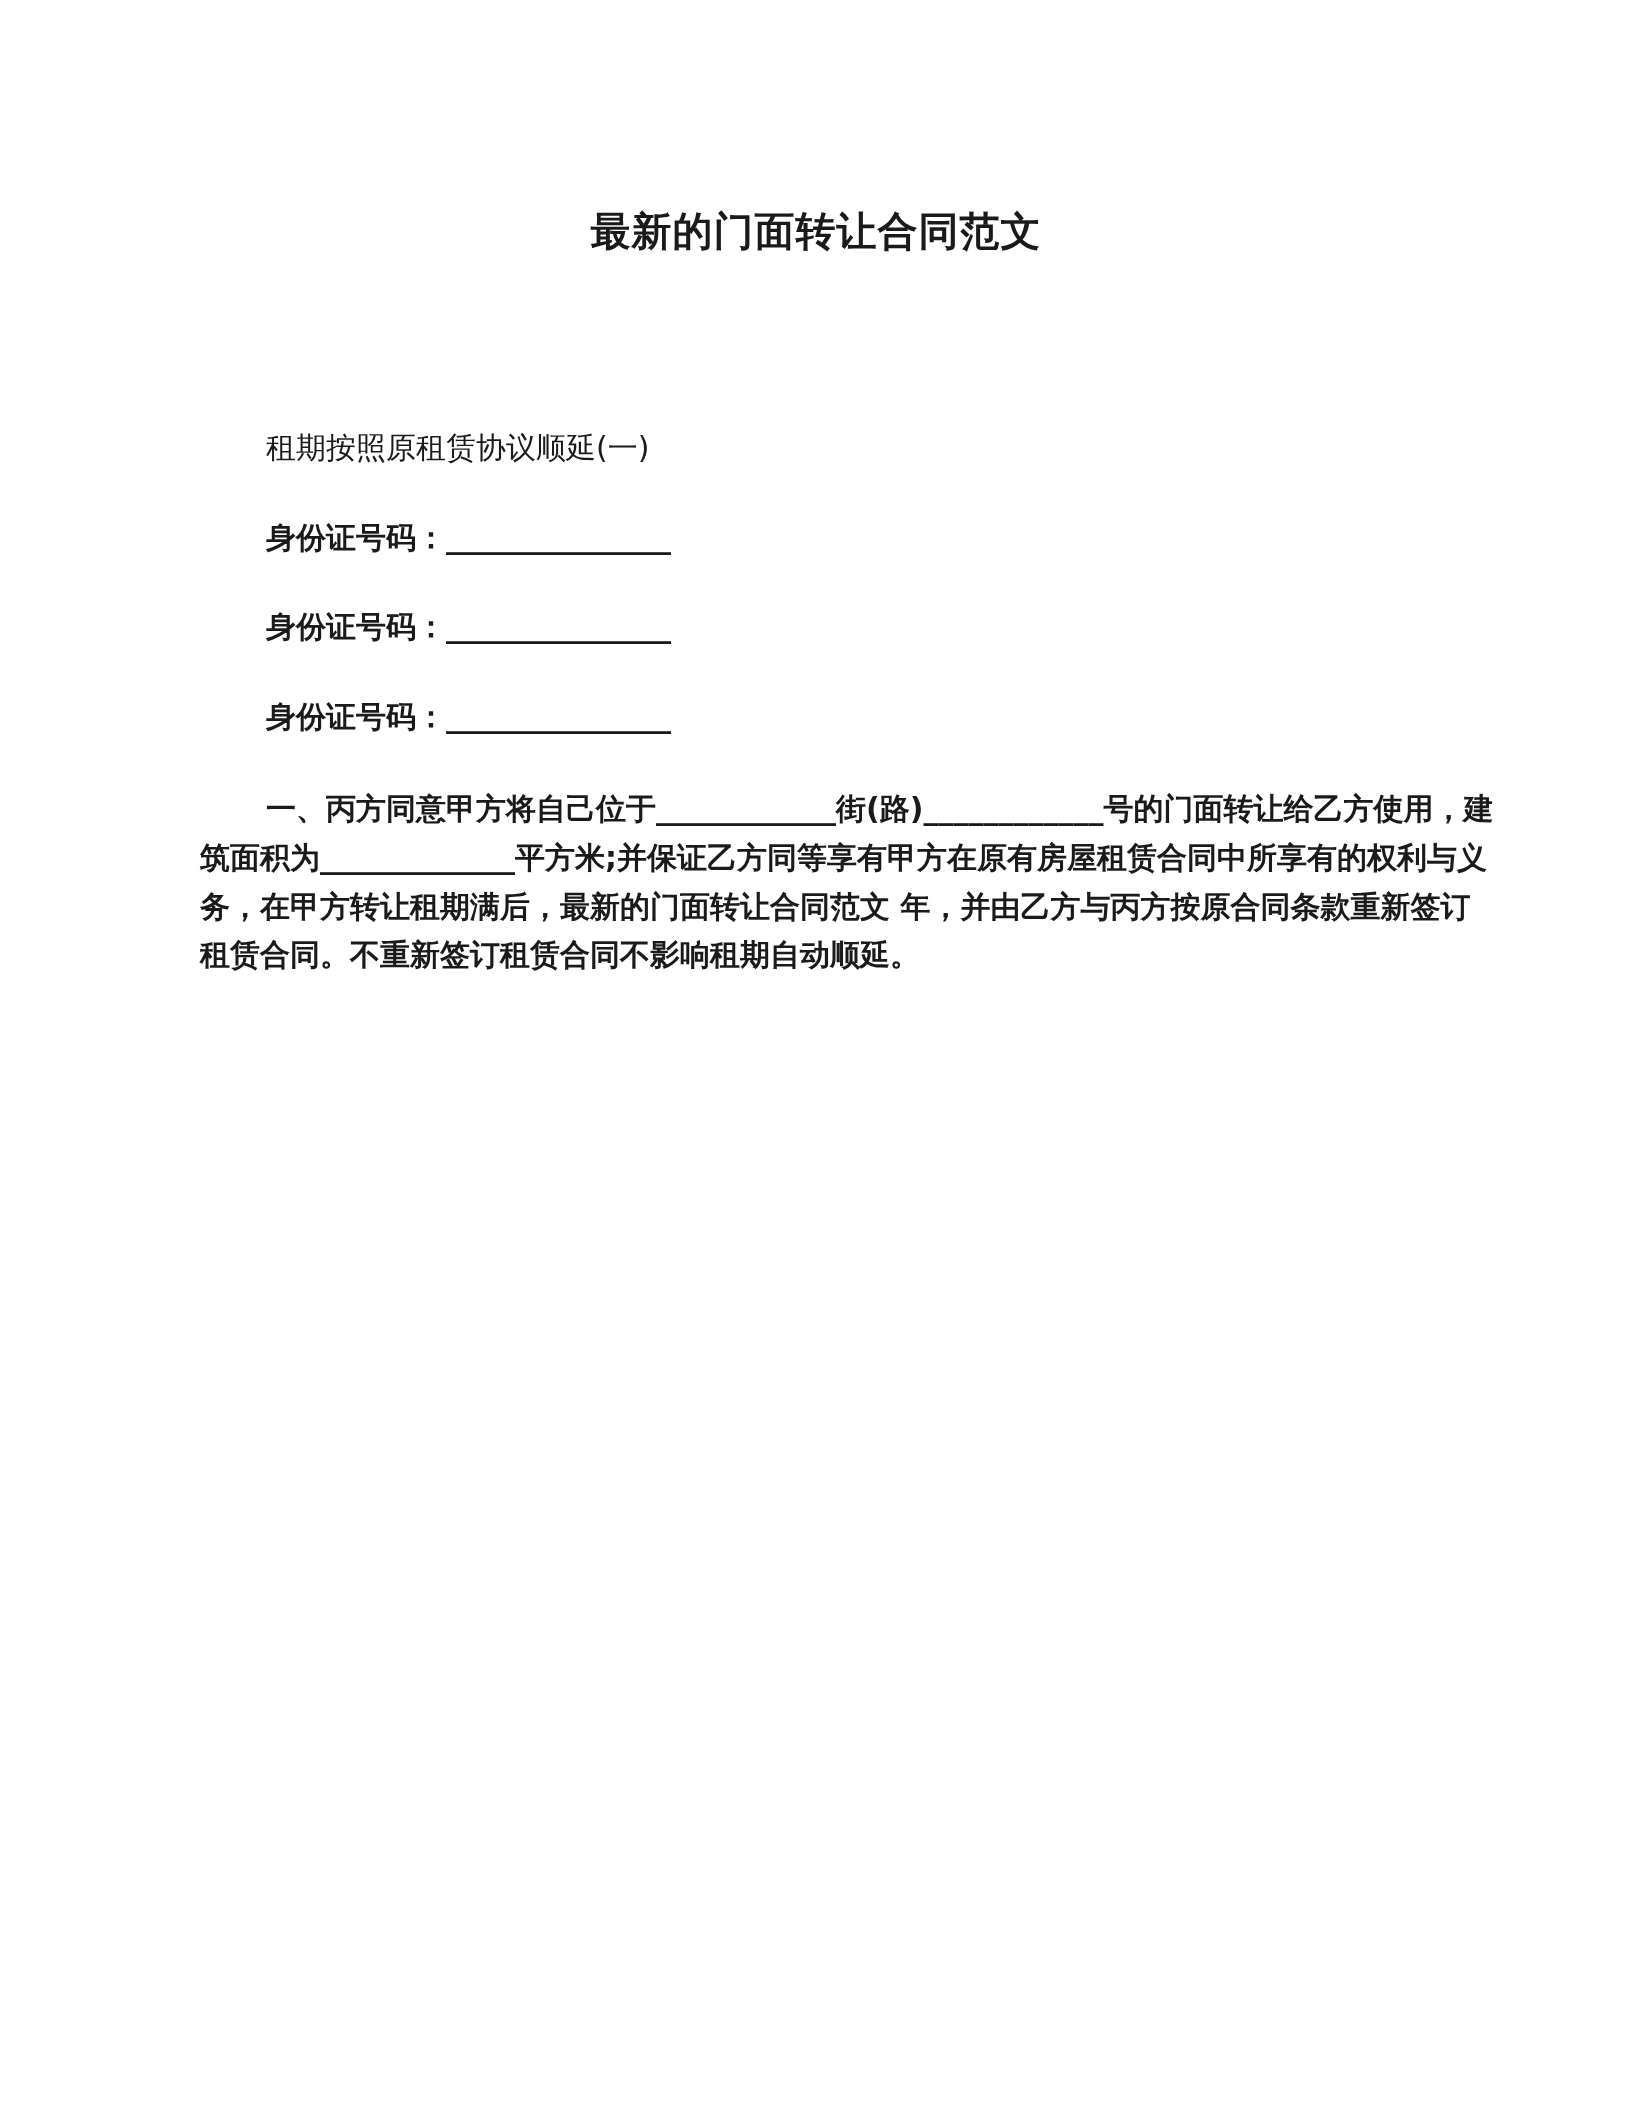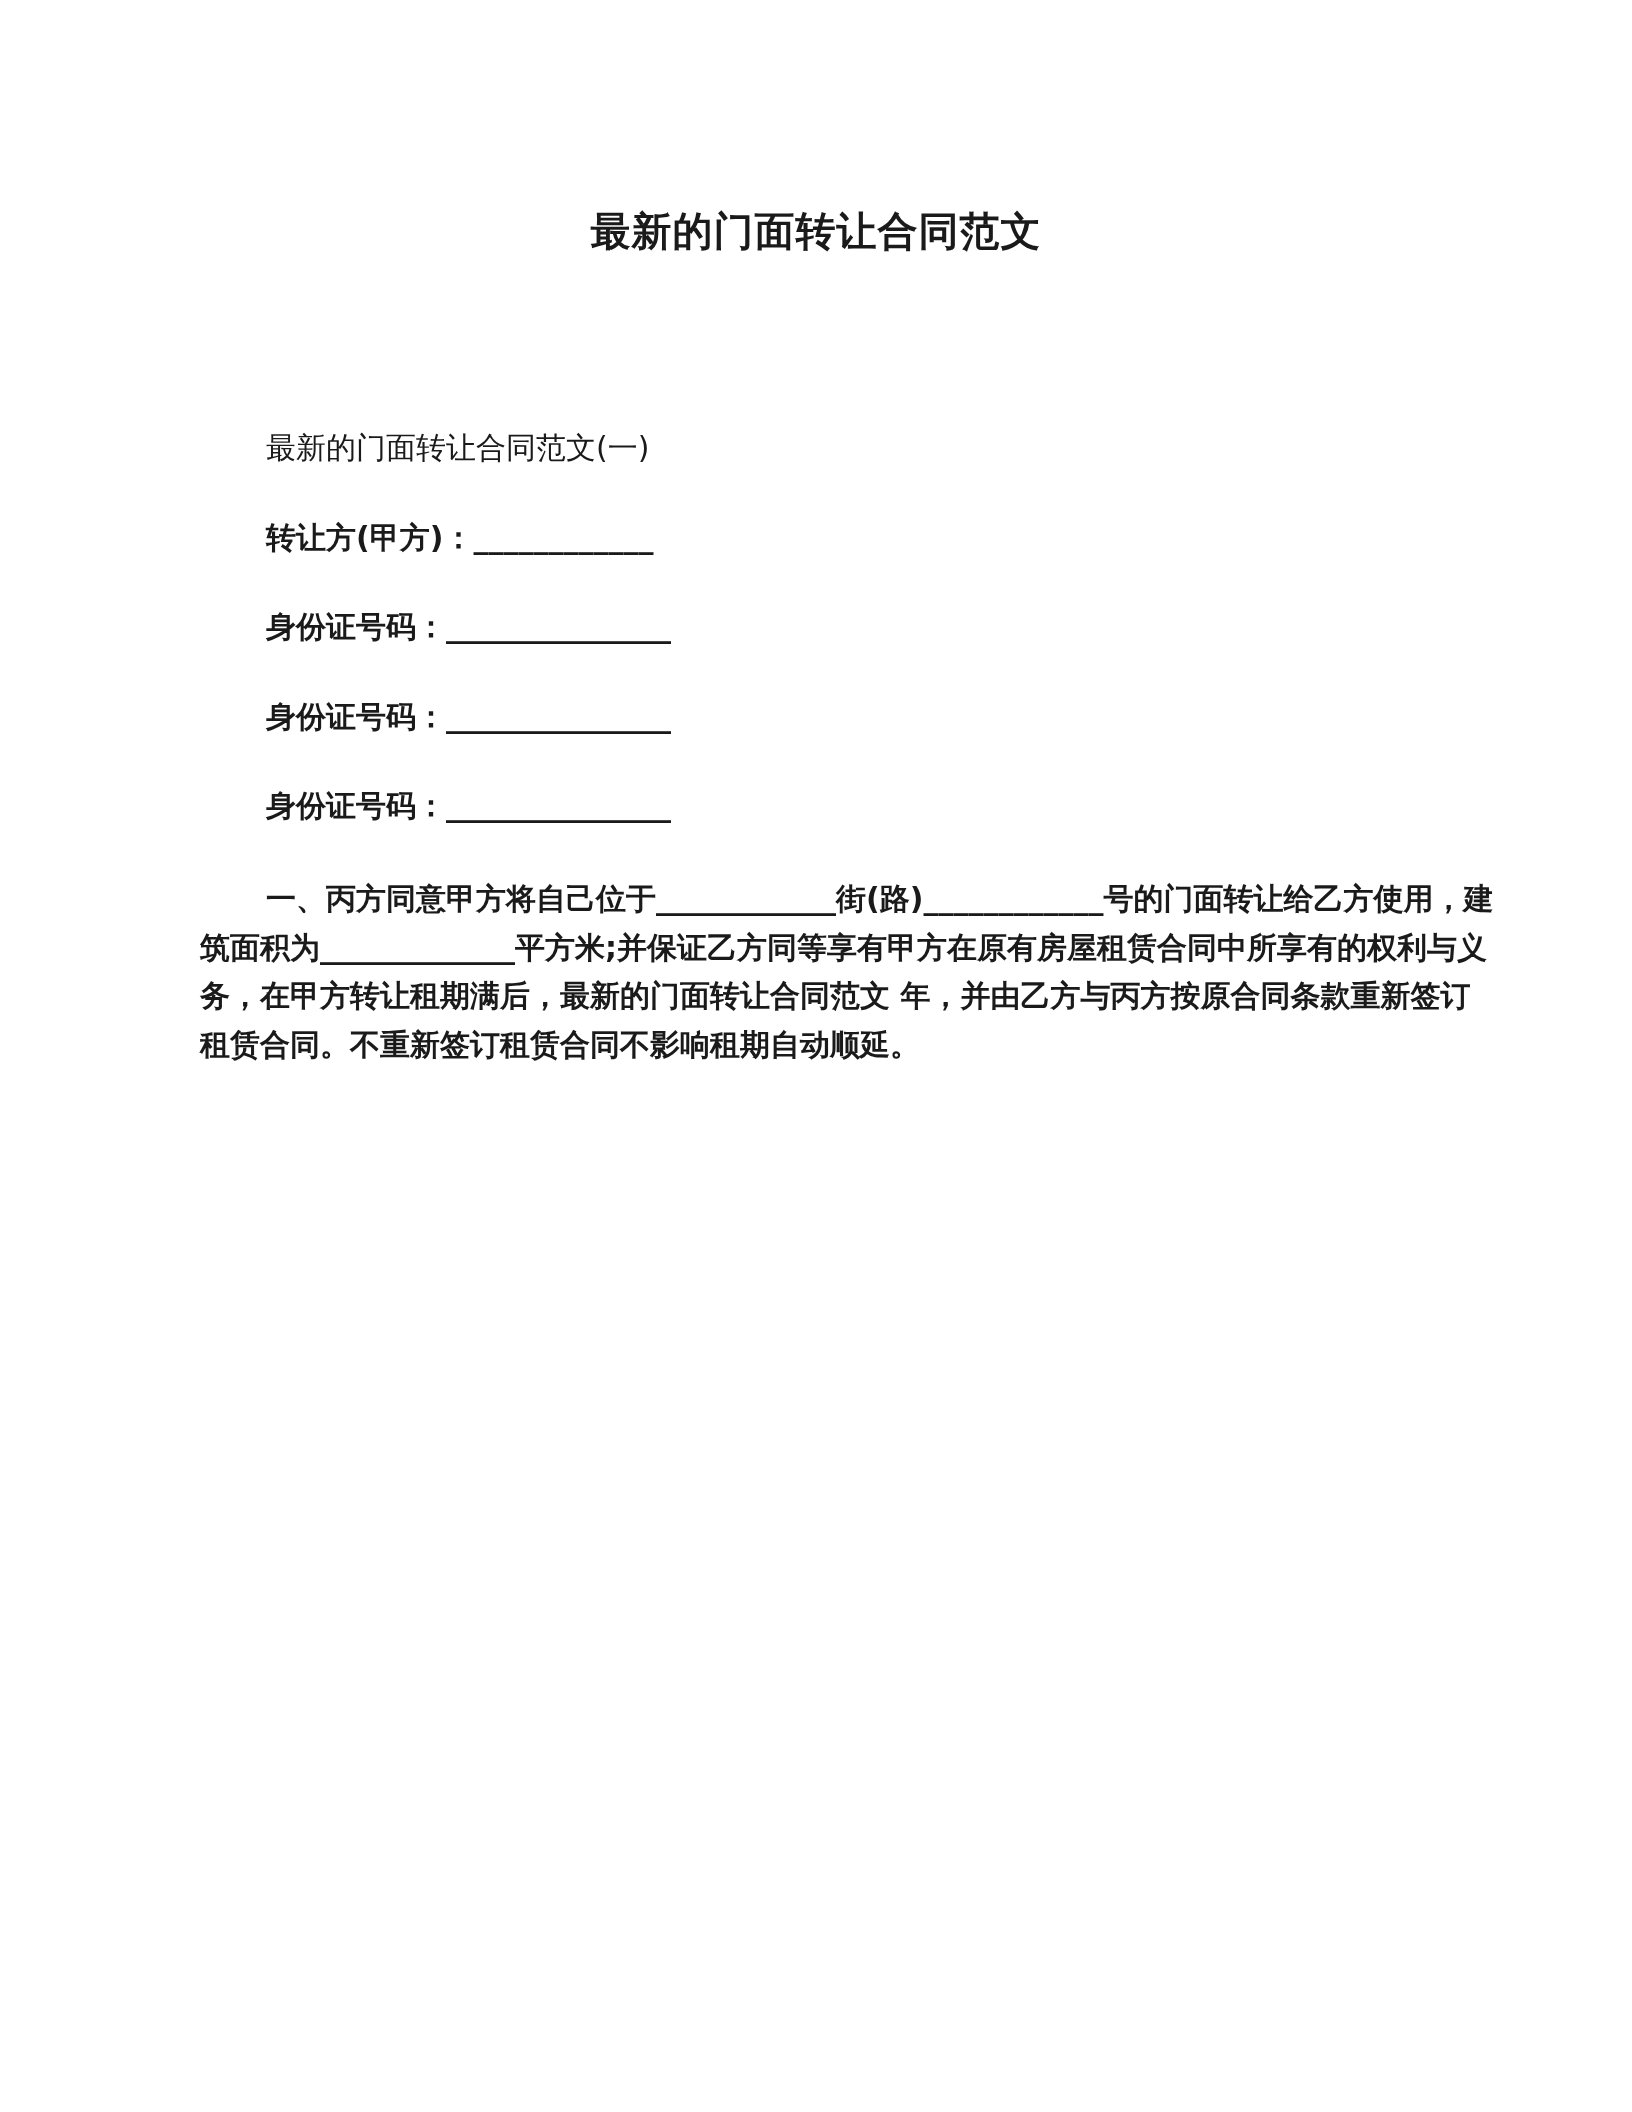--- a/index.html
+++ b/index.html
@@ -59,23 +59,22 @@
 </style>
 </head>
 <body>
 
 <div class="page">
 
   <h1 class="doc-title">最新的门面转让合同范文</h1>
 
   <div class="body-block">
 
-    <p class="para normal">最新的门面转让合同范文(一)</p>
+    <p class="para normal">租期按照原租赁协议顺延(一)</p>
 
-    <p class="para bold">转让方(甲方)：____________</p>
     <p class="para bold">身份证号码：_______________</p>
     <p class="para bold">身份证号码：_______________</p>
     <p class="para bold">身份证号码：_______________</p>
 
 
     <p class="flow-wrap">一、丙方同意甲方将自己位于____________街(路)____________号的门面转让给乙方使用，建筑面积为_____________平方米;并保证乙方同等享有甲方在原有房屋租赁合同中所享有的权利与义务，在甲方转让租期满后，最新的门面转让合同范文 年，并由乙方与丙方按原合同条款重新签订租赁合同。不重新签订租赁合同不影响租期自动顺延。</p>
 
   </div>
 
 </div>

